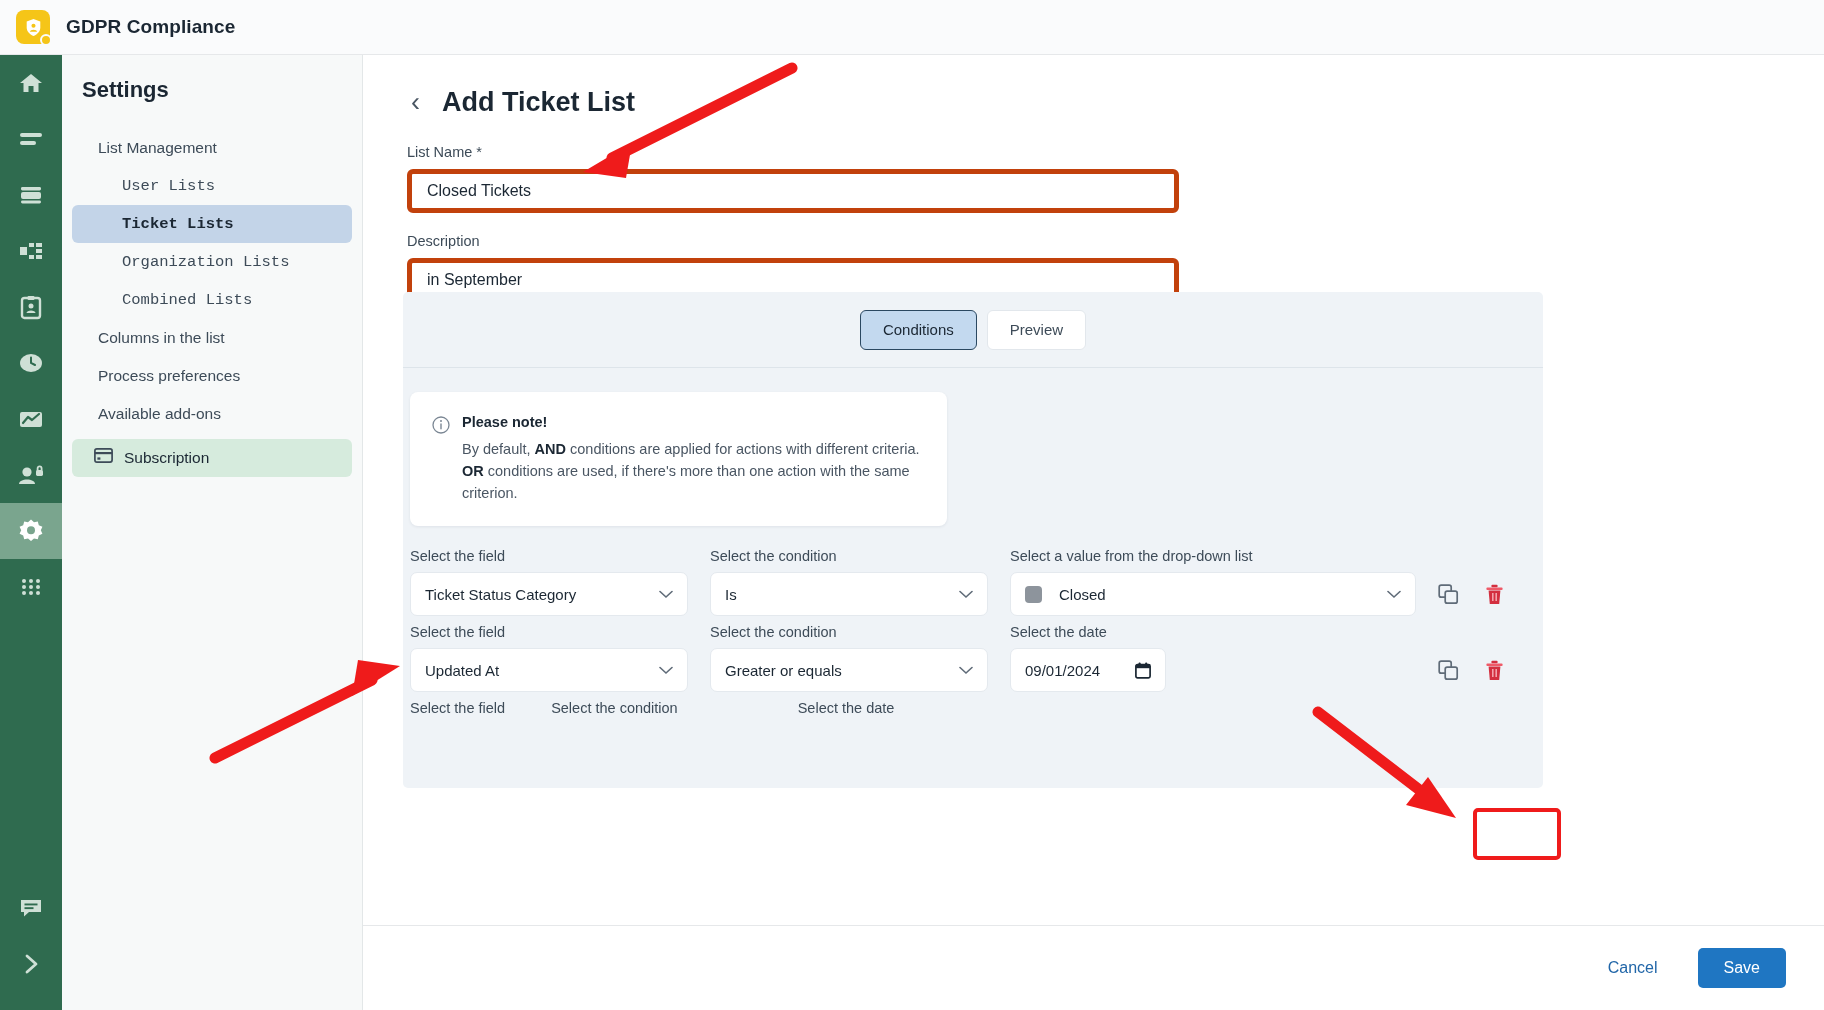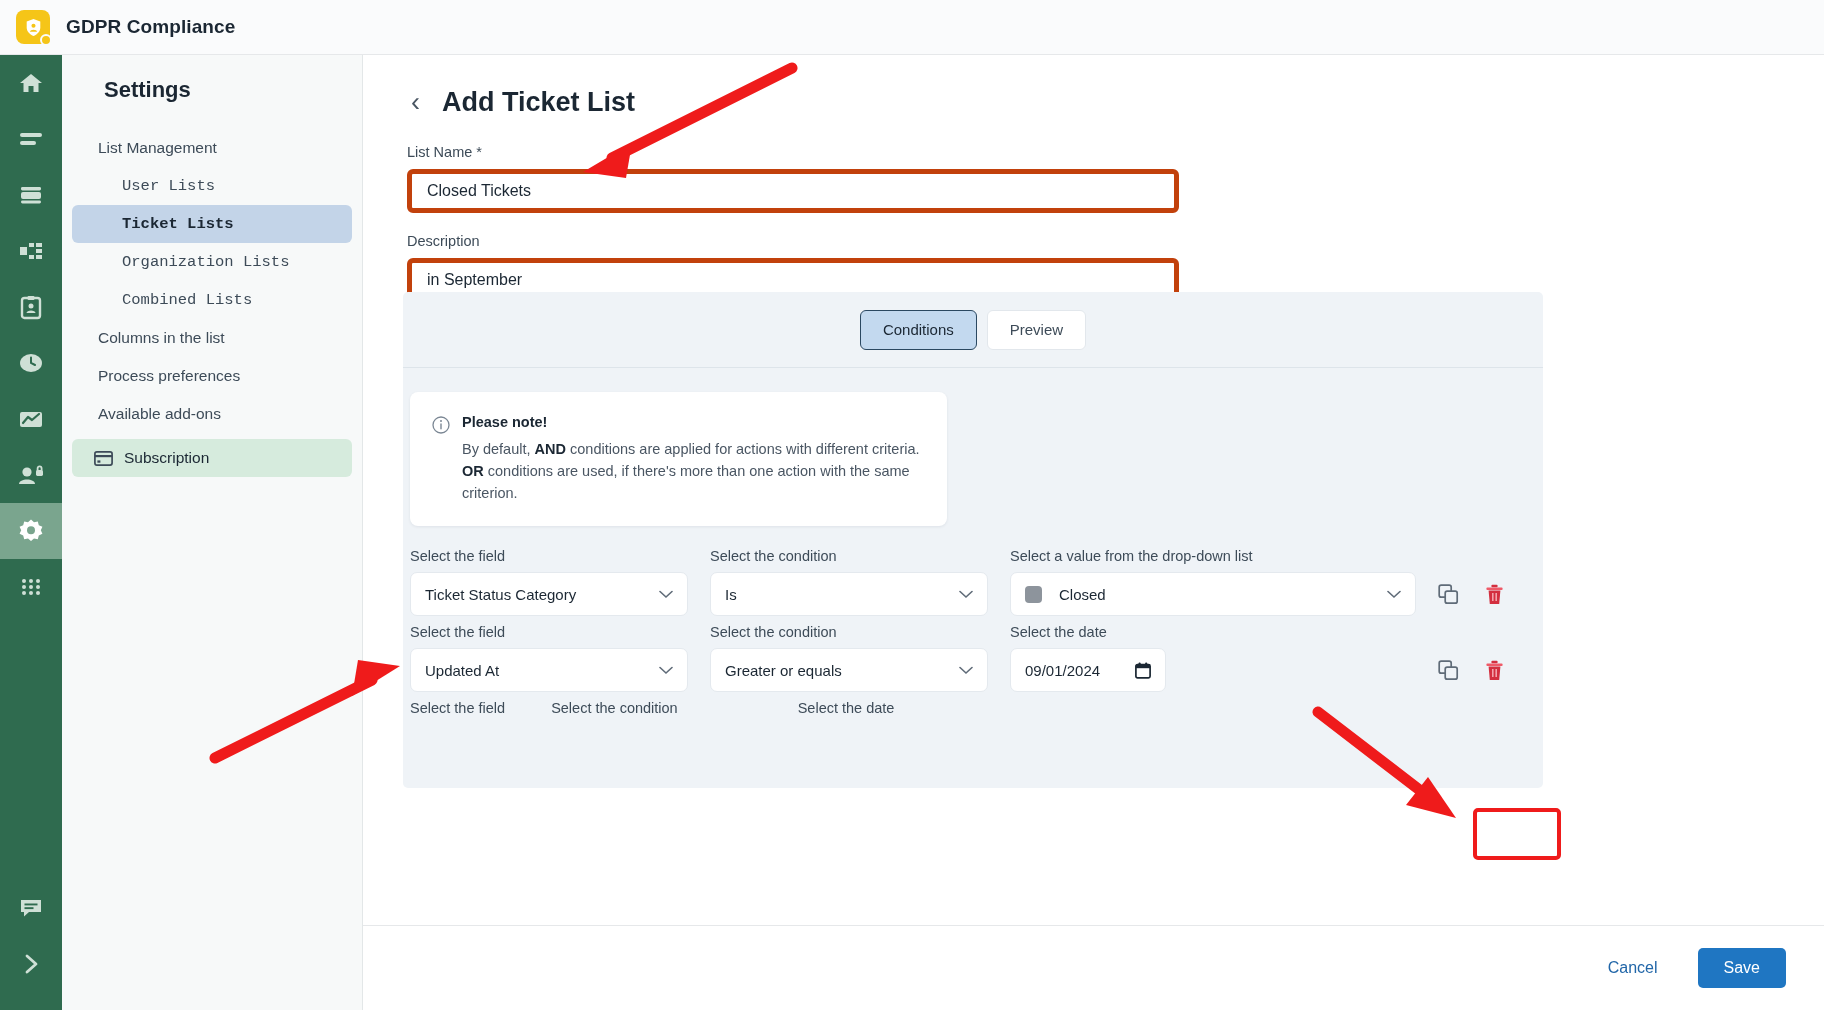--- a/index.html
+++ b/index.html
@@ -48,31 +48,31 @@
   .rail-spacer { flex: 1 1 auto; }
 
   
   .settings-nav {
     position: absolute; left: 62px; top: 55px; width: 301px; height: 955px;
     background: #f7f9f9; border-right: 1px solid #e3e7e8;
     padding: 22px 0 0 0;
   }
   .settings-title {
     font-size: 22px; font-weight: 700; color: #1b2733;
-    padding: 0 0 0 42px; margin-bottom: 26px;
+    padding: 0 0 0 20px; margin-bottom: 26px;
   }
   .nav-link {
     display: block; font-size: 15.5px; color: #3d4b58;
     padding: 9px 12px 9px 26px; margin: 0 10px 0 10px;
     border-radius: 6px; cursor: pointer; line-height: 20px;
   }
   .nav-link.sub { padding-left: 50px; font-family: Liberation Mono, monospace; }
   .nav-link.active-blue { background: #c3d4e8; color: #1b2733; font-weight: 700; }
   .nav-link.active-green {
-    background: #d6ebdd; color: #1b2733; display: flex; align-items: center;
+    background: #d6ebdd; color: #1b2733; display: flex; align-items: flex-start;
     gap: 11px; padding-left: 22px; margin-top: 6px; font-weight: 400;
   }
 
   
   .main {
     position: absolute; left: 363px; top: 55px; width: 1461px; height: 955px;
     background: #ffffff;
   }
   .page-head {
     display: flex; align-items: center; gap: 18px;

